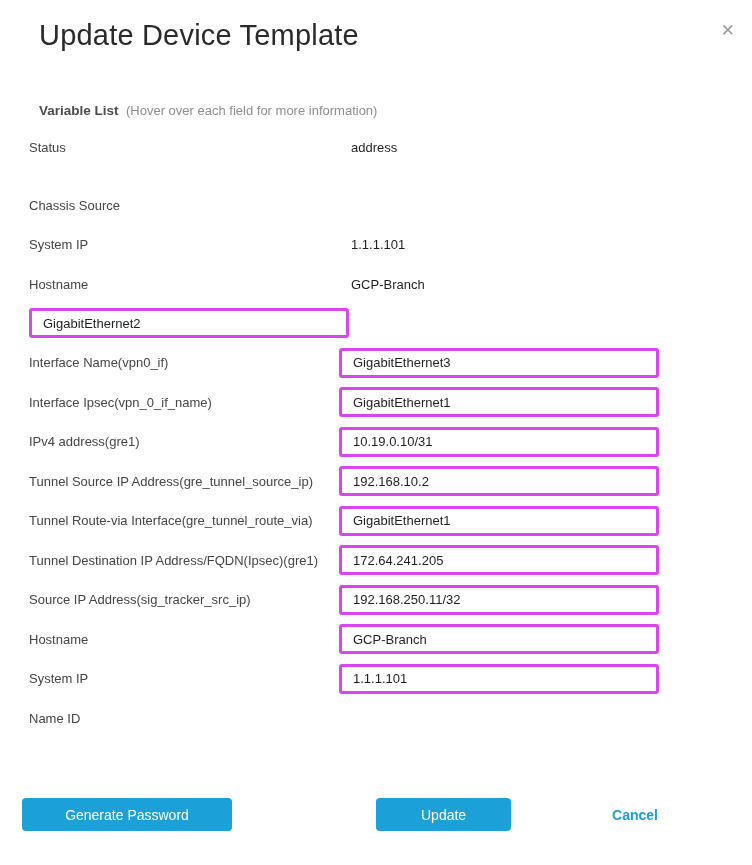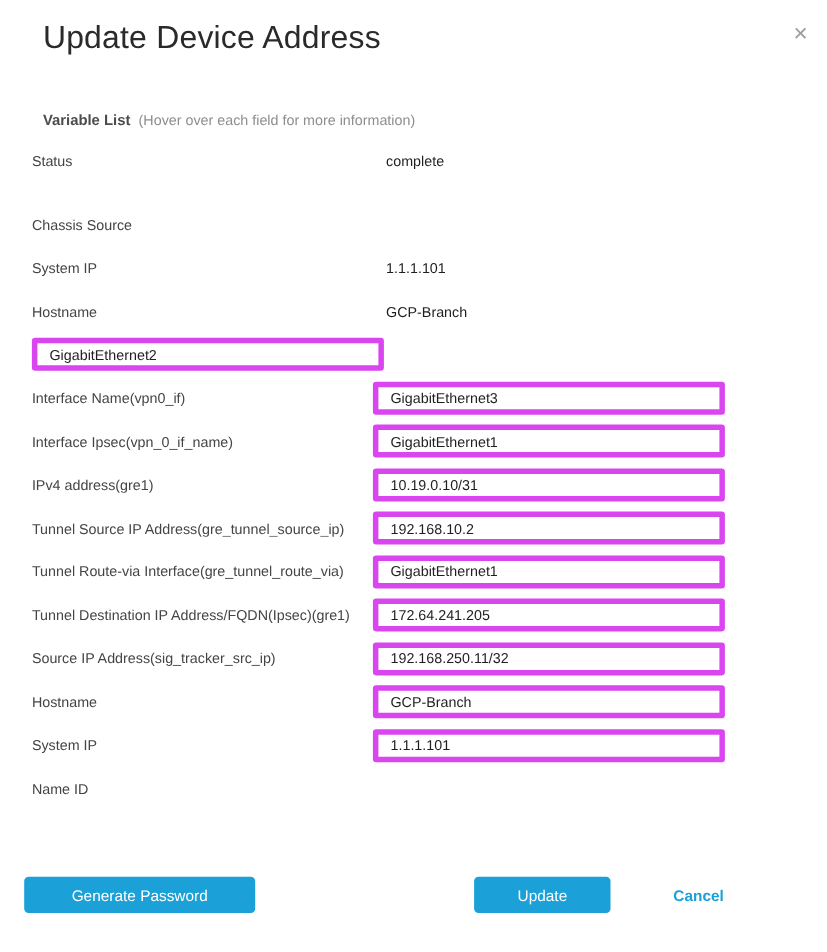--- a/index.html
+++ b/index.html
@@ -46,64 +46,64 @@
   #readonly-rows .ro-row:nth-child(3) { margin-top:22px; }
   #readonly-rows .ro-row:nth-child(4) { margin-top:23px; }
   .ro-label { color:#454545; white-space:nowrap; overflow:hidden; }
   .ro-value { padding-left:12px; color:#1f1f1f; }
 
   .in-row { height:30px; margin-top:9.5px; font-size:13px; }
   #input-rows .in-row:first-child { margin-top:15px; }
   .in-label { color:#454545; white-space:nowrap; overflow:hidden; padding-right:2px; }
   .in-input {
     width:320px; height:30px;
-    border:5px solid #d946ef; border-radius:3px;
+    border:3px solid #d946ef; border-radius:3px;
     padding:0 11px;
     font-size:13px; color:#1f1f1f;
     font-family:"Liberation Sans", sans-serif;
     background:#fff; outline:none;
   }
 
-  .footer { display:flex; align-items:center; margin:65px 22px 0 22px; }
+  .footer { display:flex; align-items:center; margin:65px 22px 0 22px;gap:44px; }
   .btn {
     background:var(--accent); color:#fff;
     border:none; border-radius:4px;
     height:33px; font-size:14px;
     font-family:"Liberation Sans", sans-serif;
     cursor:pointer;
   }
   .btn-gp  { width:210px; }
-  .btn-upd { width:124px; }
+  .btn-upd { width:135px; }
   .spacer { flex:1; }
   .cancel-link {
     color:var(--accent); font-size:14px;
     margin-left:57px; margin-right:72px;
     cursor:pointer; text-decoration:none;
     white-space:nowrap;
     font-weight:bold;
   }
 </style>
 </head>
 <body>
 
 <div class="dialog">
 
   <button class="close-btn">✕</button>
 
-  <h1 class="title">Update Device Address</h1>
+  <h1 class="title">Update Device Template</h1>
 
   <div class="vl-line">
     <span class="vl-label">Variable List</span>
     <span class="vl-hint">(Hover over each field for more information)</span>
   </div>
 
   <div id="readonly-rows">
   <div class="ro-row">
     <span class="ro-label">Status</span>
-    <span class="ro-value">complete</span>
+    <span class="ro-value">address</span>
   </div>
 
   <div class="ro-row">
     <span class="ro-label">Chassis Source</span>
     <span class="ro-value"></span>
   </div>
 
   <div class="ro-row">
     <span class="ro-label">System IP</span>
     <span class="ro-value">1.1.1.101</span>

